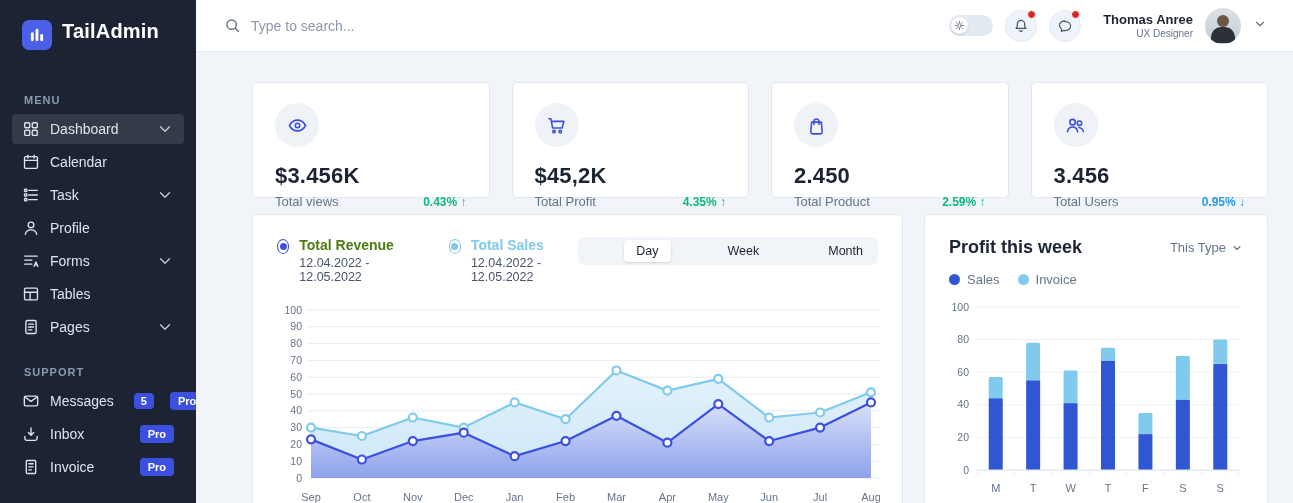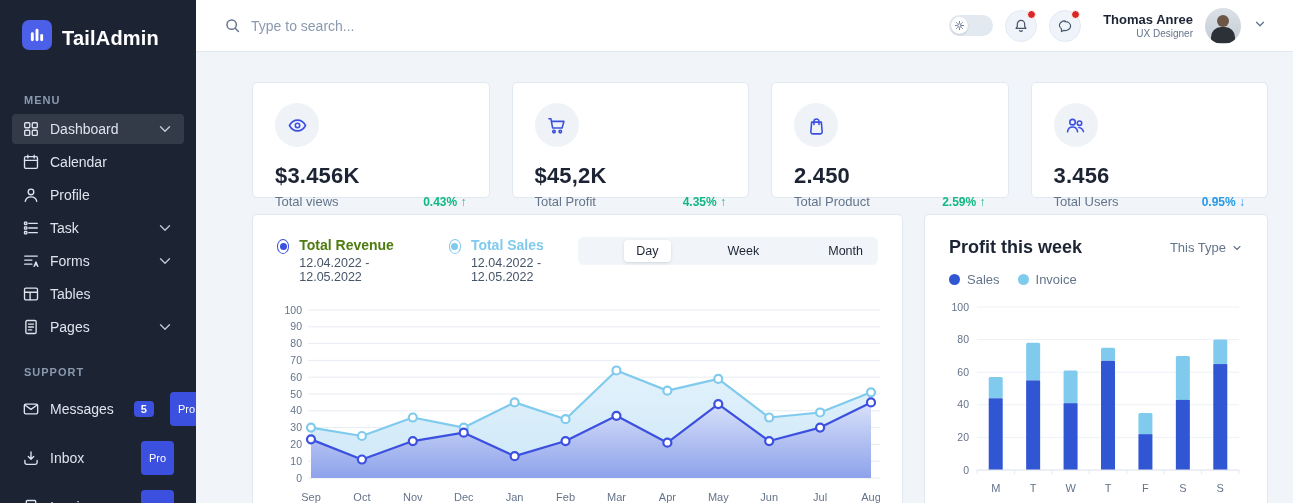--- a/index.html
+++ b/index.html
@@ -1,32 +1,32 @@
 <!DOCTYPE html>
 <html><head>
 <meta charset="utf-8">
 <style>
   * { margin:0; padding:0; box-sizing:border-box; }
   body { font-family:"Liberation Sans", sans-serif; background:#e8ecf1; }
   .app { width:1293px; height:503px; display:flex; overflow:hidden; background:#F1F5F9; position:relative; }
 
   
   .sidebar { width:196px; min-width:196px; height:100%; background:#1C2434; color:#DEE4ED; overflow:hidden; }
-  .logo-row { display:flex; align-items:flex-end; gap:10px; padding:20px 22px 6px 22px; }
+  .logo-row { display:flex; align-items:flex-start; gap:10px; padding:20px 22px 6px 22px; }
   .logo-badge { width:30px; height:30px; border-radius:7px; background:#4C5FE8; display:flex; align-items:center; justify-content:center; }
   .logo-text { font-size:20px; font-weight:700; color:#fff; letter-spacing:.2px; }
   .nav { padding:0 12px; }
   .nav-label { font-size:11px; font-weight:600; letter-spacing:.09em; color:#8A99AF; margin:24px 12px 8px 12px; }
   .nav-label.first { margin-top:38px; }
   .nav-item { display:flex; align-items:center; gap:10px; padding:6px 10px; border-radius:4px; font-size:14px; font-weight:500; color:#DEE4ED; margin-bottom:3px; cursor:pointer; }
   .nav-item.active { background:#333A48; }
   .nav-item svg { width:18px; height:18px; flex:0 0 18px; }
   .nav-item .grow { flex:1; }
   .badge-count { background:#3C50E0; color:#fff; font-size:11px; font-weight:600; border-radius:4px; padding:2px 7px; margin-right:6px; }
-  .badge-pro { background:#3C50E0; color:#fff; font-size:11px; font-weight:400; border-radius:4px; padding:11px 8px; }
+  .badge-pro { background:#3C50E0; color:#fff; font-size:11px; font-weight:700; border-radius:4px; padding:3px 8px; }
   .chev { opacity:.85; }
 
   
   .main { flex:1; display:flex; flex-direction:column; min-width:0; }
   .header { height:52px; background:#fff; border-bottom:1px solid #E2E8F0; display:flex; align-items:center; padding:0 26px 0 28px; gap:14px; }
   .search { display:flex; align-items:center; gap:10px; flex:1; }
   .search input { border:none; outline:none; font-size:14px; color:#334155; width:300px; font-family:inherit; background:transparent; }
   .search input::placeholder { color:#8A99AF; }
   .hdr-right { display:flex; align-items:center; gap:12px; }
   .toggle { width:44px; height:21px; background:#E3E9F1; border-radius:11px; position:relative; cursor:pointer; }
@@ -121,43 +121,43 @@
               <rect x="2.8" y="4" width="14.4" height="13" rx="1.5"></rect>
               <path d="M6.5 2.5v3M13.5 2.5v3M2.8 8.2h14.4"></path>
             </svg>
           </span>
       <span>Calendar</span>
           <span class="grow"></span>
         </div>
         <div class="nav-item">
           <span style="display:flex;width:18px;height:18px;">
             <svg viewBox="0 0 20 20" fill="none" stroke="currentColor" stroke-width="1.5" stroke-linecap="round" stroke-linejoin="round">
-              <circle cx="10" cy="6.6" r="3.1"></circle>
-              <path d="M3.6 17c.7-3.3 3.3-5 6.4-5s5.7 1.7 6.4 5"></path>
-            </svg>
-          </span>
-      <span>Profile</span>
-          <span class="grow"></span>
-        </div>
-        <div class="nav-item">
-          <span style="display:flex;width:18px;height:18px;">
-            <svg viewBox="0 0 20 20" fill="none" stroke="currentColor" stroke-width="1.5" stroke-linecap="round" stroke-linejoin="round">
               <path d="M7.5 4.8h9.5M7.5 10h9.5M7.5 15.2h9.5"></path>
               <rect x="2.8" y="3.5" width="2.6" height="2.6" rx=".5"></rect>
               <rect x="2.8" y="8.7" width="2.6" height="2.6" rx=".5"></rect>
               <rect x="2.8" y="13.9" width="2.6" height="2.6" rx=".5"></rect>
             </svg>
           </span>
       <span>Task</span>
           <span class="grow"></span>
           <span class="chev" style="display:flex;">
             <svg width="13" height="13" viewBox="0 0 20 20" fill="none" stroke="currentColor" stroke-width="1.5" stroke-linecap="round" stroke-linejoin="round">
               <path d="M5 7.5l5 5 5-5"></path>
             </svg>
           </span>
+        </div>
+        <div class="nav-item">
+          <span style="display:flex;width:18px;height:18px;">
+            <svg viewBox="0 0 20 20" fill="none" stroke="currentColor" stroke-width="1.5" stroke-linecap="round" stroke-linejoin="round">
+              <circle cx="10" cy="6.6" r="3.1"></circle>
+              <path d="M3.6 17c.7-3.3 3.3-5 6.4-5s5.7 1.7 6.4 5"></path>
+            </svg>
+          </span>
+      <span>Profile</span>
+          <span class="grow"></span>
         </div>
         <div class="nav-item">
           <span style="display:flex;width:18px;height:18px;">
             <svg viewBox="0 0 20 20" fill="none" stroke="currentColor" stroke-width="1.5" stroke-linecap="round" stroke-linejoin="round">
               <path d="M3 4.5h14M3 9h8M3 13.5h8"></path>
               <path d="M13.4 16l2.1-5 2.1 5M14.2 14.3h2.6"></path>
             </svg>
           </span>
       <span>Forms</span>
           <span class="grow"></span>

